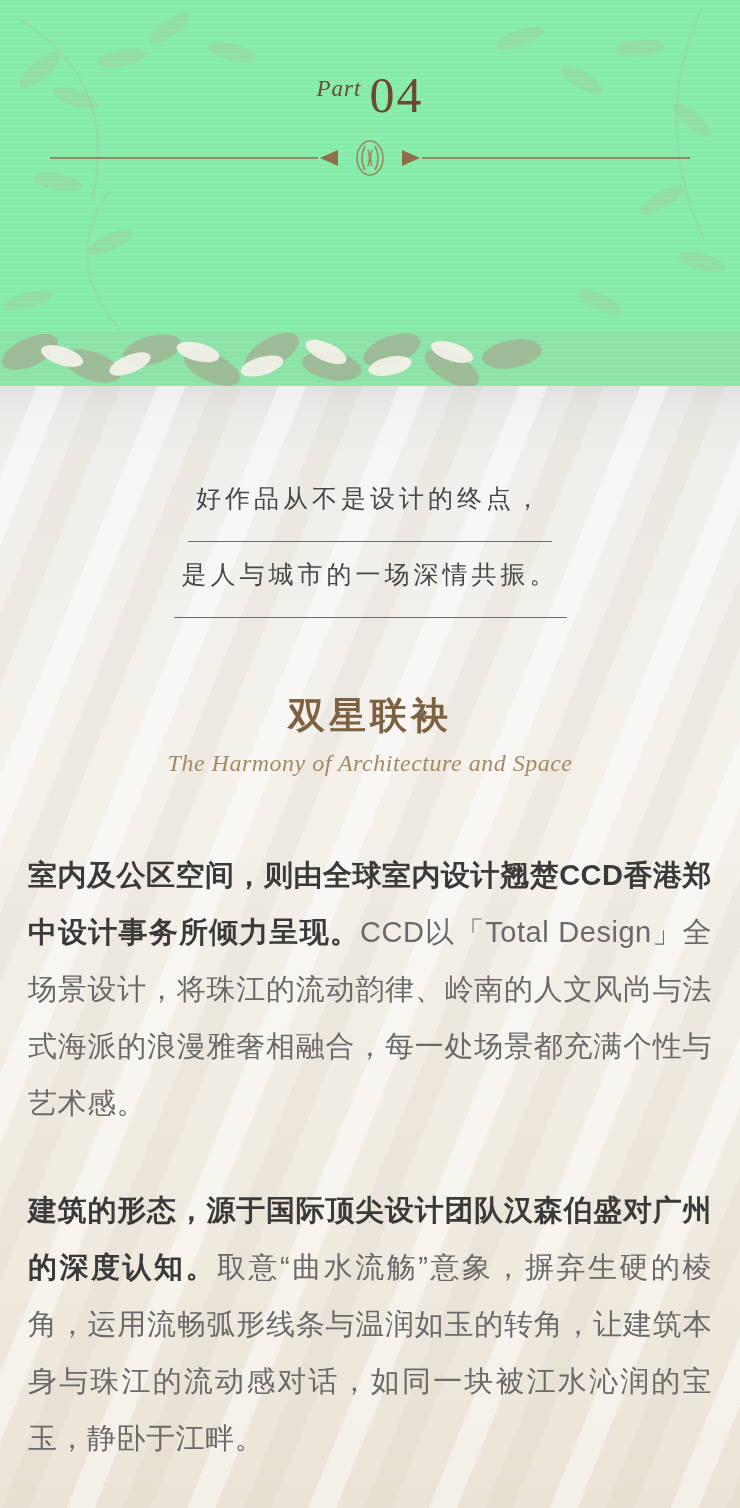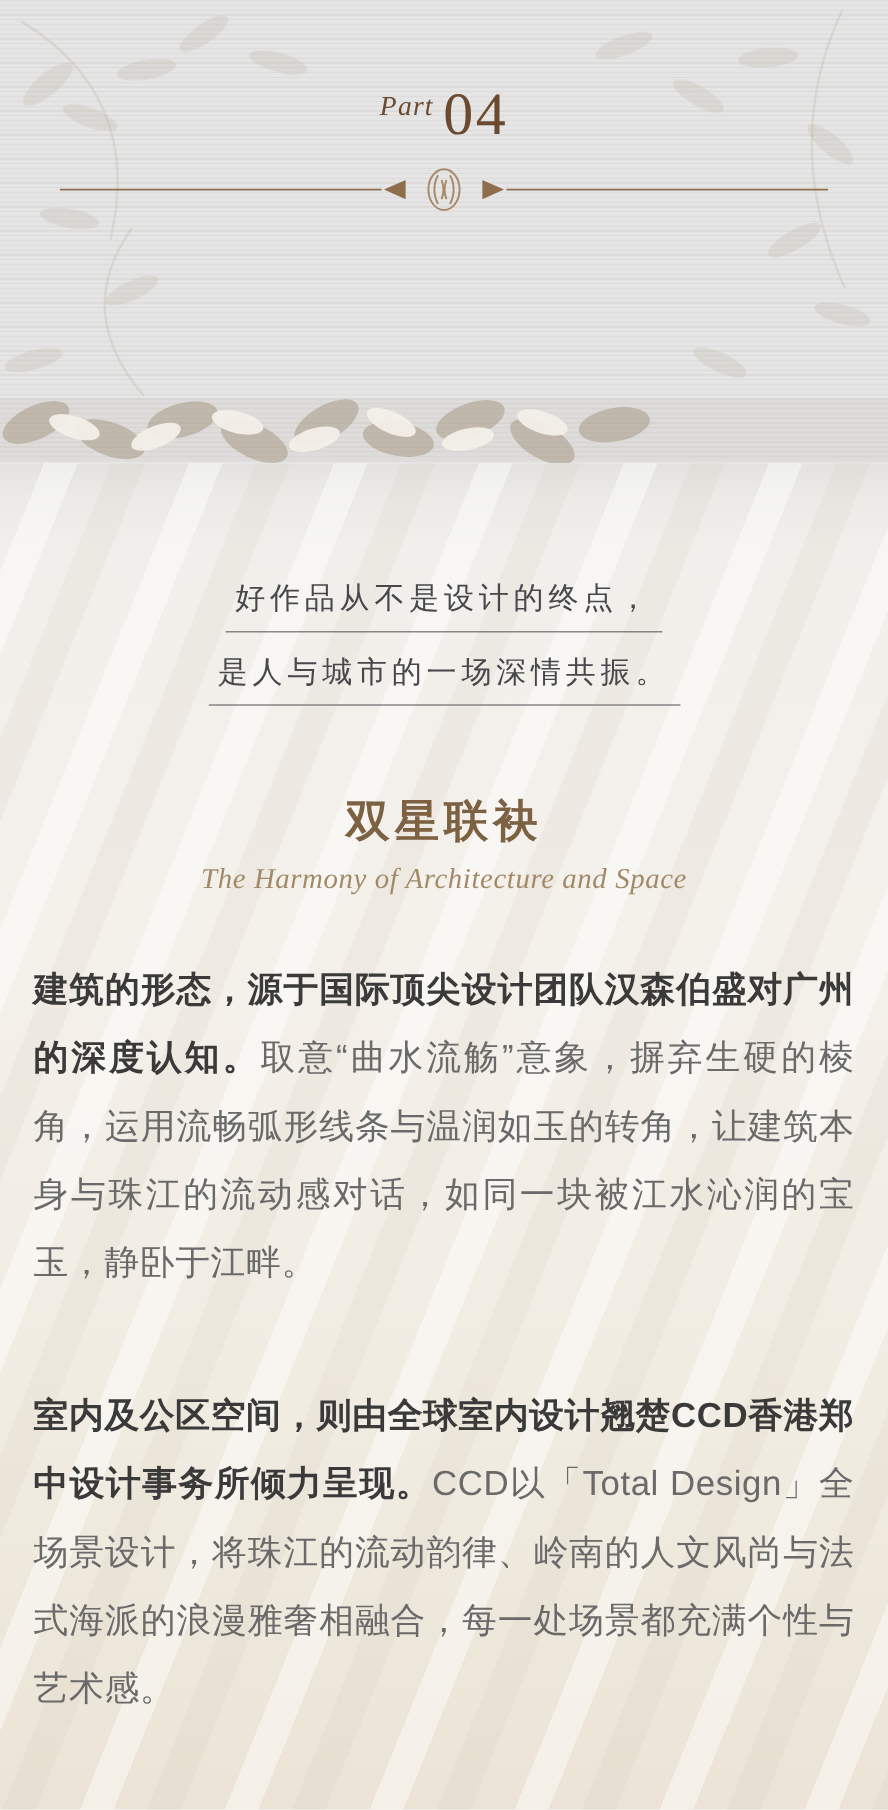--- a/index.html
+++ b/index.html
@@ -3,21 +3,21 @@
 <meta charset="utf-8">
 <style>
   html,body{margin:0;padding:0;background:#ffffff;}
   .page{
     position:relative;width:740px;height:1508px;margin:0 auto;overflow:hidden;
     font-family:"Liberation Sans","DejaVu Sans",sans-serif;
   }
 
   
   .hero{
-    position:relative;height:386px;background:#e5e5e5;overflow:hidden;
+    position:relative;height:386px;background:#86efac;overflow:hidden;
   }
   .hero::before{
     content:"";position:absolute;inset:0;
     background:repeating-linear-gradient(180deg, rgba(167,156,139,.12) 0 1px, rgba(0,0,0,0) 1px 4px);
     pointer-events:none;
   }
   .floral{position:absolute;inset:0;display:block;}
   .hero-inner{position:relative;text-align:center;}
 
   .part-row{padding-top:70px;line-height:1;color:var(--brown_dark,#6b4a30);}
@@ -55,21 +55,21 @@
         #e3e2e0 0, #ebeae7 26px, #f1efeb 70px,
         #f4f1eb 34%, #f1ece2 70%, #ebe4d6 100%);
   }
 
   .quote{padding-top:96px;text-align:center;}
   .quote-line{margin-bottom:16px;}
   .quote-line > span{
     display:inline-block;
     font-family:"Liberation Serif","DejaVu Serif",serif;
     font-size:25px;letter-spacing:4px;color:var(--ink_quote,#48484c);
-    padding:0 8px 11px 8px;border-bottom:1px solid #6d6d6f;
+    padding:0 8px 26px 8px;border-bottom:1px solid #6d6d6f;
   }
 
   .heading-block{margin-top:74px;text-align:center;color:var(--brown_heading,#7c6142);}
   .h-cn1{
     font-family:"Liberation Serif","DejaVu Serif",serif;
     font-size:37px;font-weight:700;letter-spacing:4px;line-height:1.3;
   }
   .h-cn2{
     font-family:"Liberation Serif","DejaVu Serif",serif;
     font-size:41px;font-weight:700;letter-spacing:2px;line-height:1.3;margin-top:4px;
@@ -181,18 +181,18 @@
       <div class="quote-line">
         <span>是人与城市的一场深情共振。</span>
       </div>
     </div>
 
     <div class="heading-block">
       <div class="h-cn1">双星联袂</div>
       <div class="h-en">The Harmony of Architecture and Space</div>
     </div>
 
+    <p class="para para-2"><strong class="lead">室内及公区空间，则由全球室内设计翘楚CCD香港郑中设计事务所倾力呈现。</strong><span>CCD以「Total Design」全场景设计，将珠江的流动韵律、岭南的人文风尚与法式海派的浪漫雅奢相融合，每一处场景都充满个性与艺术感。</span></p>
+
     <p class="para para-1"><strong class="lead">建筑的形态，源于国际顶尖设计团队汉森伯盛对广州的深度认知。</strong><span>取意“曲水流觞”意象，摒弃生硬的棱角，运用流畅弧形线条与温润如玉的转角，让建筑本身与珠江的流动感对话，如同一块被江水沁润的宝玉，静卧于江畔。</span></p>
-
-    <p class="para para-2"><strong class="lead">室内及公区空间，则由全球室内设计翘楚CCD香港郑中设计事务所倾力呈现。</strong><span>CCD以「Total Design」全场景设计，将珠江的流动韵律、岭南的人文风尚与法式海派的浪漫雅奢相融合，每一处场景都充满个性与艺术感。</span></p>
 
   </main>
 </div>
 
 </body></html>

